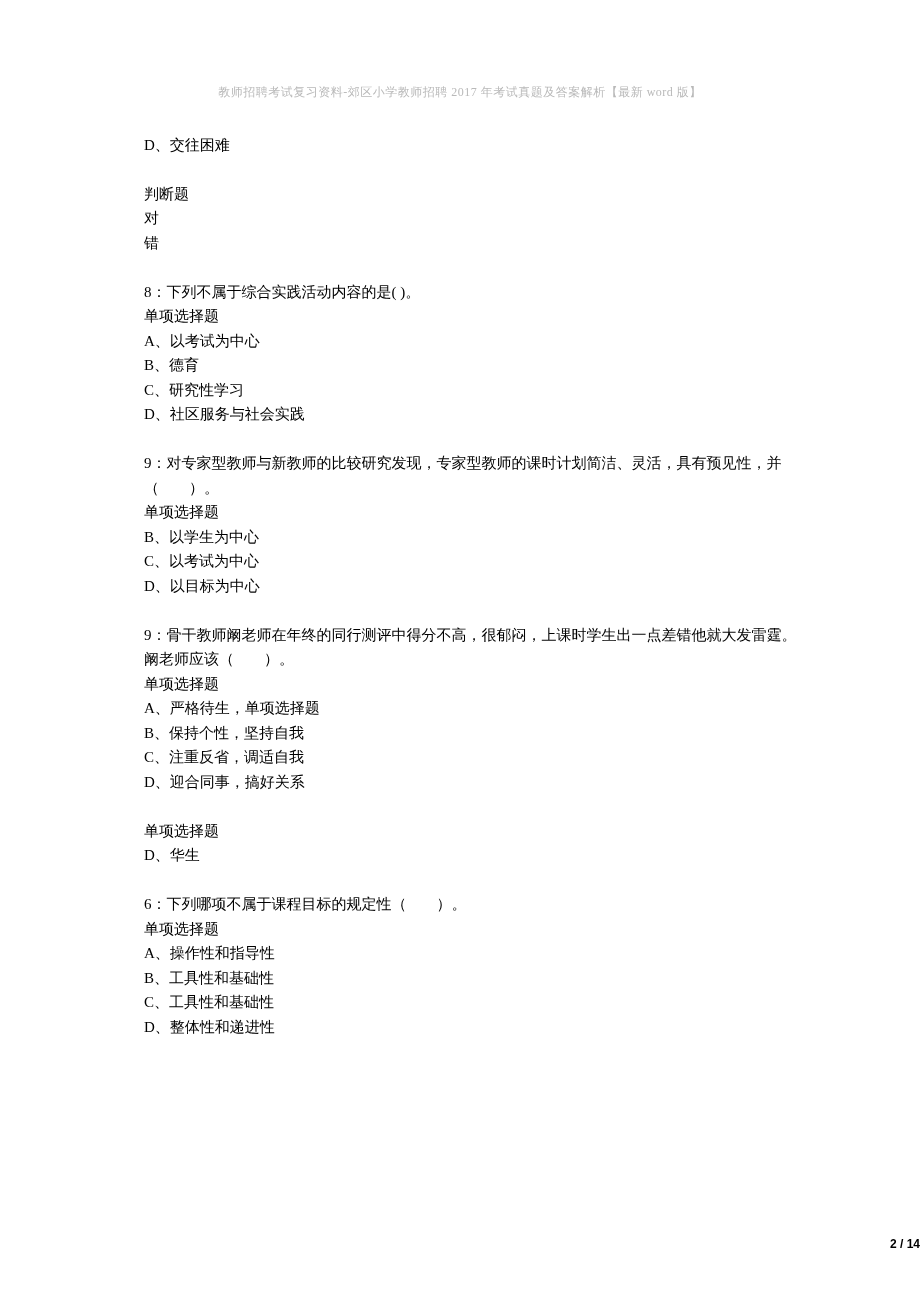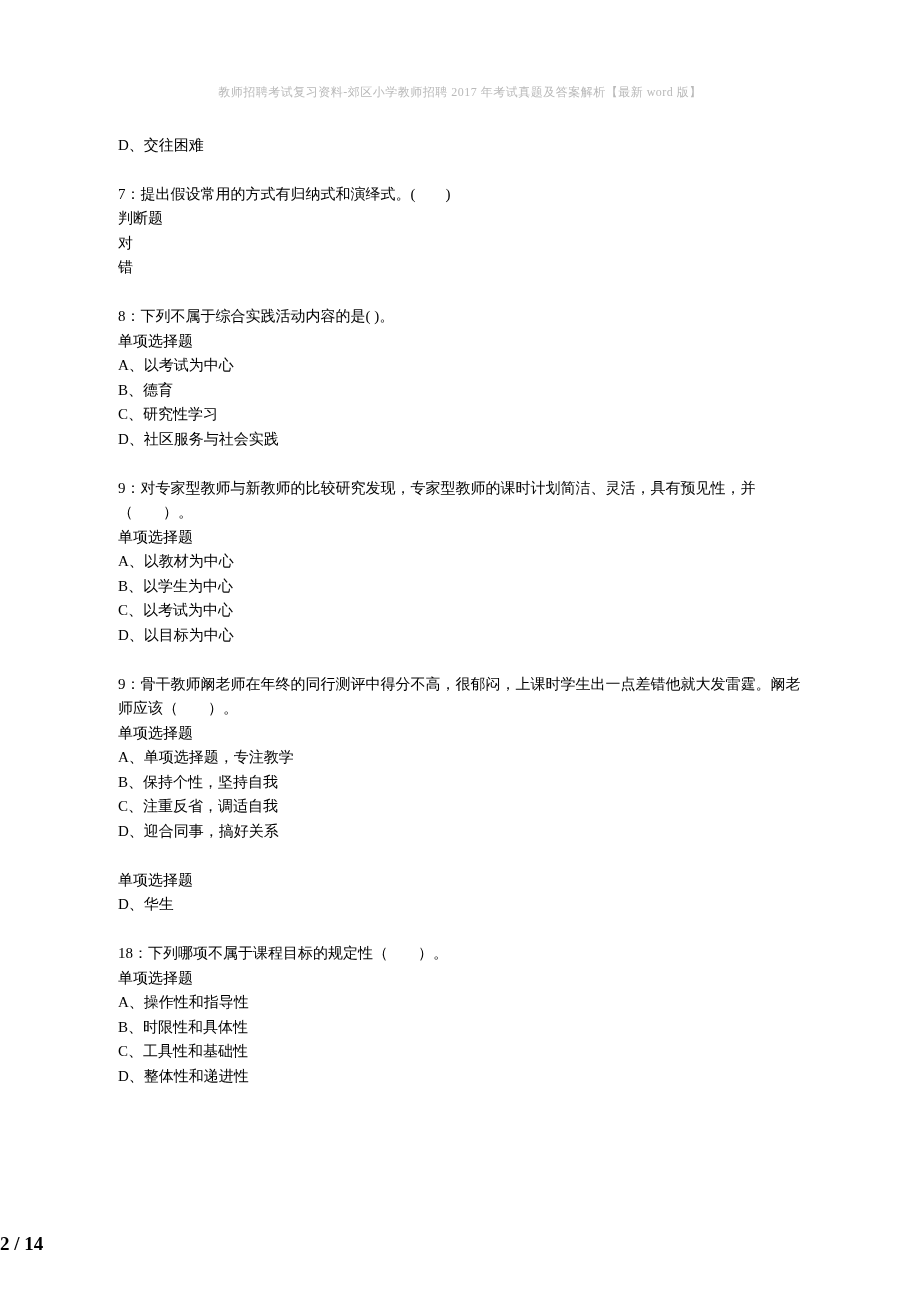--- a/index.html
+++ b/index.html
@@ -27,86 +27,85 @@
     letter-spacing: 0.5px;
   }
   .question-block {
     margin-top: 24.5px;
   }
   .question-block.first {
     margin-top: 0;
   }
   .line {
     white-space: pre-wrap;
+    margin-left: 26px;
   }
   .footer {
     position: absolute;
     bottom: 46px;
     left: 0;
     right: 0;
-    text-align: left;
-    font-size: 19px;
-    font-family: Liberation Serif, serif;
+    text-align: right;
+    font-size: 12px;
+    font-family: Liberation Sans, sans-serif;
     font-weight: bold;
   }
 </style>
 </head>
 <body>
 
 <div class="page">
 
   <div class="header">教师招聘考试复习资料-郊区小学教师招聘 2017 年考试真题及答案解析【最新 word 版】</div>
 
   <div class="question-block first">
     <div class="line">D、交往困难</div>
   </div>
 
   <div class="question-block">
-    <div class="line">7：提出假设常用的方式有归纳式和演绎式。(　　)</div>
     <div class="line">判断题</div>
     <div class="line">对</div>
     <div class="line">错</div>
   </div>
 
   <div class="question-block">
     <div class="line">8：下列不属于综合实践活动内容的是( )。</div>
     <div class="line">单项选择题</div>
     <div class="line">A、以考试为中心</div>
     <div class="line">B、德育</div>
     <div class="line">C、研究性学习</div>
     <div class="line">D、社区服务与社会实践</div>
   </div>
 
   <div class="question-block">
     <div class="line">9：对专家型教师与新教师的比较研究发现，专家型教师的课时计划简洁、灵活，具有预见性，并（　　）。</div>
     <div class="line">单项选择题</div>
-    <div class="line">A、以教材为中心</div>
     <div class="line">B、以学生为中心</div>
     <div class="line">C、以考试为中心</div>
     <div class="line">D、以目标为中心</div>
   </div>
 
   <div class="question-block">
     <div class="line">9：骨干教师阚老师在年终的同行测评中得分不高，很郁闷，上课时学生出一点差错他就大发雷霆。阚老师应该（　　）。</div>
     <div class="line">单项选择题</div>
-    <div class="line">A、单项选择题，专注教学</div>
+    <div class="line">A、严格待生，单项选择题</div>
     <div class="line">B、保持个性，坚持自我</div>
     <div class="line">C、注重反省，调适自我</div>
     <div class="line">D、迎合同事，搞好关系</div>
   </div>
 
   <div class="question-block">
     <div class="line">单项选择题</div>
     <div class="line">D、华生</div>
   </div>
 
   <div class="question-block">
-    <div class="line">18：下列哪项不属于课程目标的规定性（　　）。</div>
+    <div class="line">6：下列哪项不属于课程目标的规定性（　　）。</div>
     <div class="line">单项选择题</div>
     <div class="line">A、操作性和指导性</div>
-    <div class="line">B、时限性和具体性</div>
+    <div class="line">B、工具性和基础性</div>
     <div class="line">C、工具性和基础性</div>
     <div class="line">D、整体性和递进性</div>
   </div>
 
   <div class="footer">2 / 14</div>
 
 </div>
 
 </body></html>

